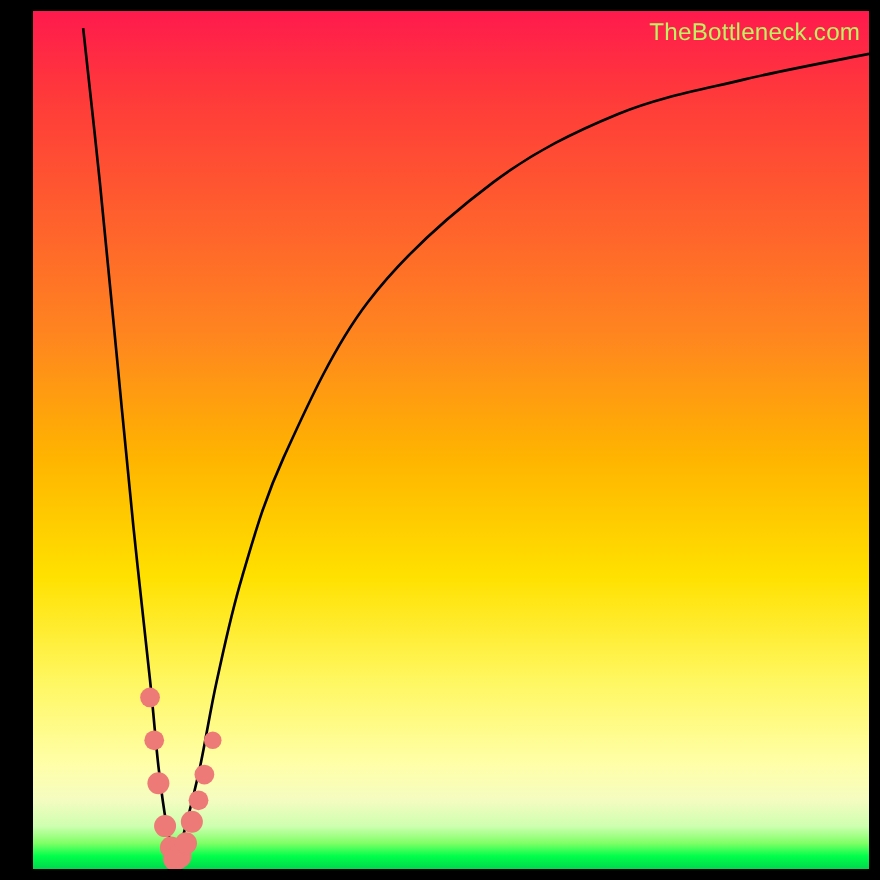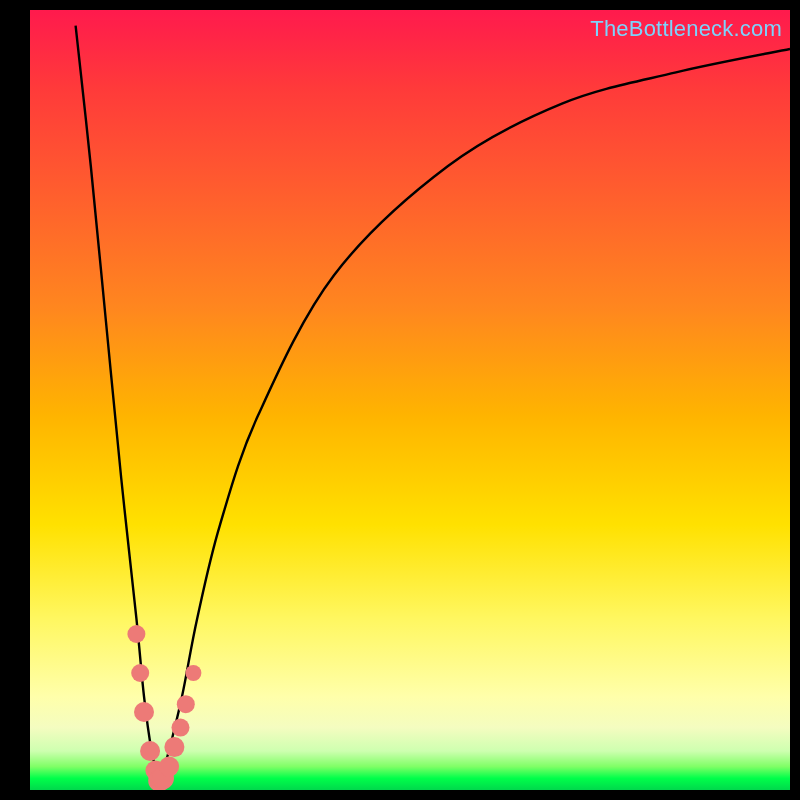--- a/index.html
+++ b/index.html
@@ -42,21 +42,21 @@
       #ceffb0 95%,
       #7fff66 97%,
       #00ff4a 98.5%,
       #00d84c 100%
     );
   }
   .watermark {
     position: absolute;
     top: 6px;
     right: 8px;
-    color: #7dd3fc;
+    color: #bef264;
     font-size: 22px;
     font-weight: 500;
     letter-spacing: 0.2px;
     z-index: 5;
   }
   svg.curve-layer {
     position: absolute;
     left: 0; top: 0;
     width: 760px;
     height: 780px;

